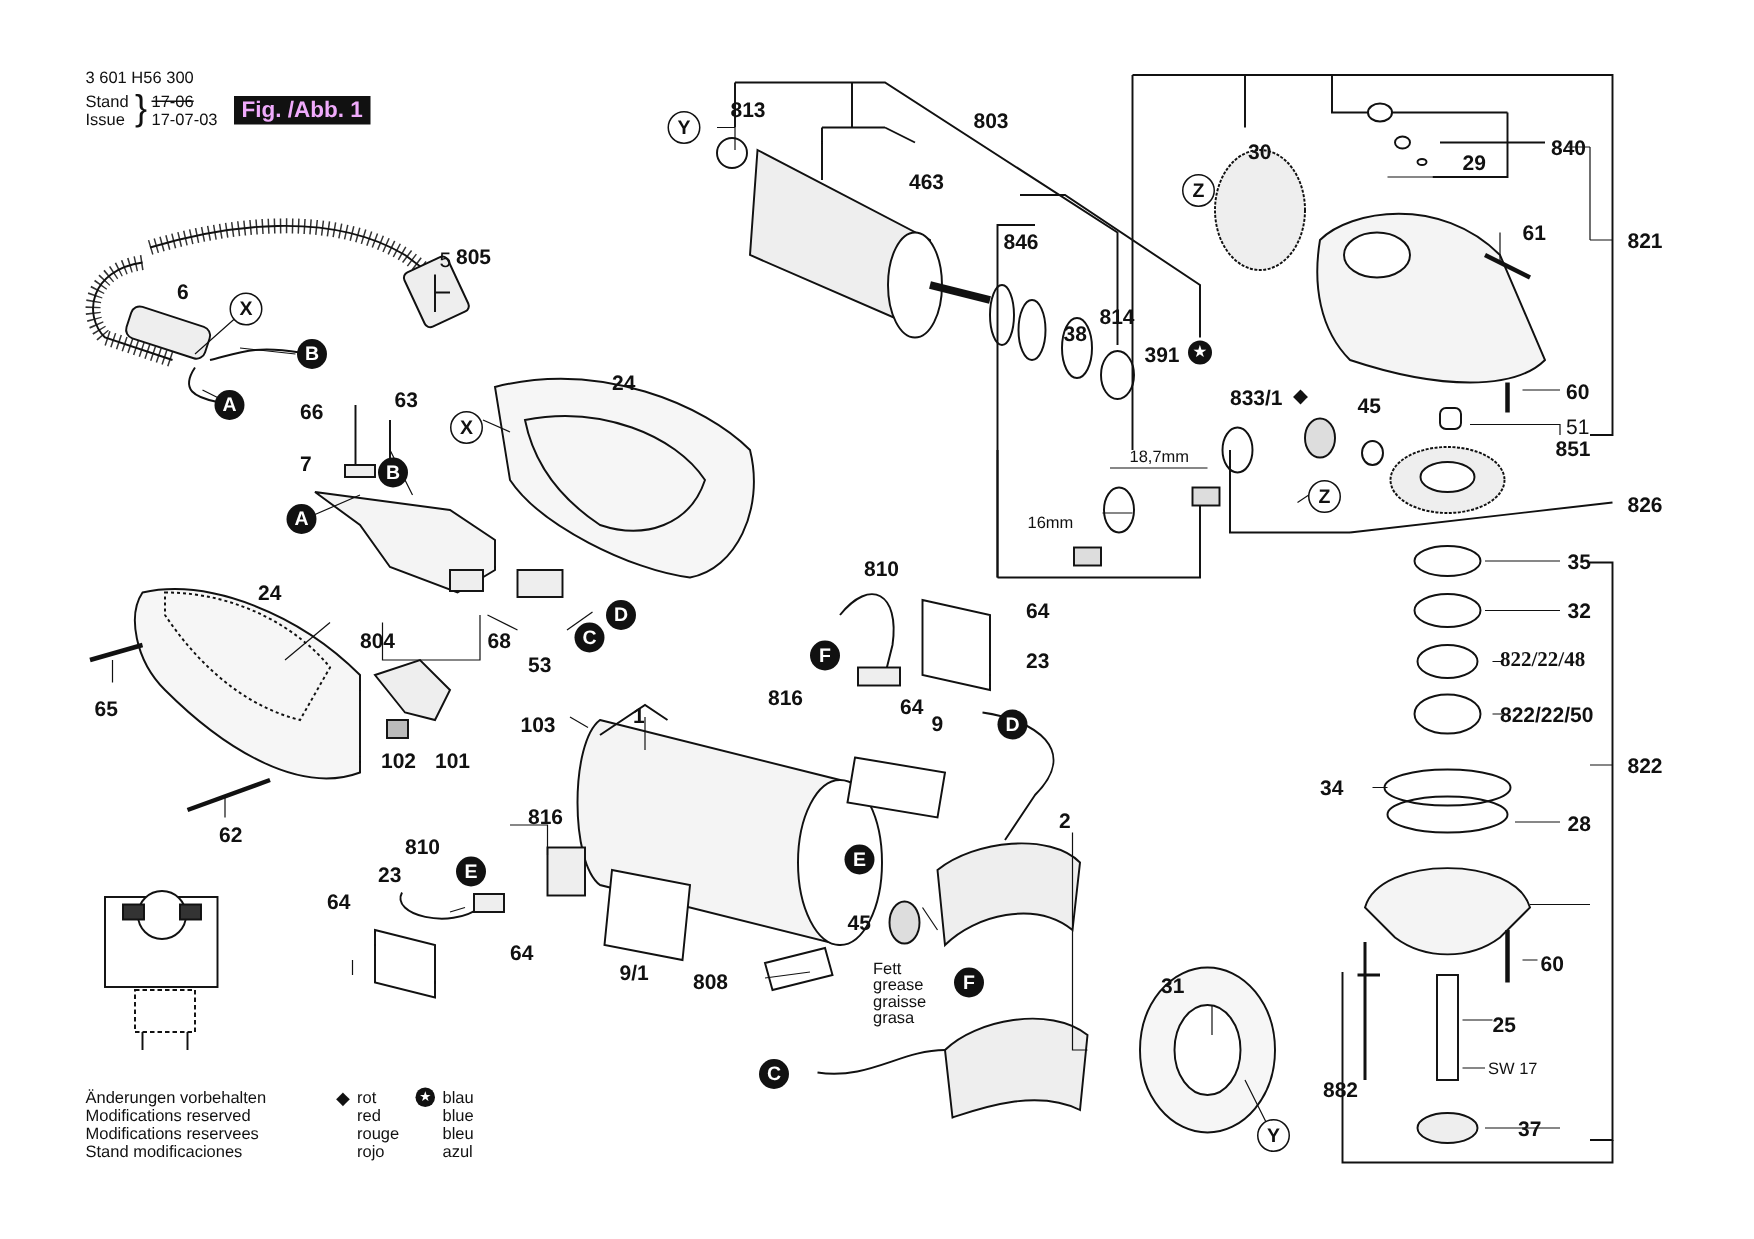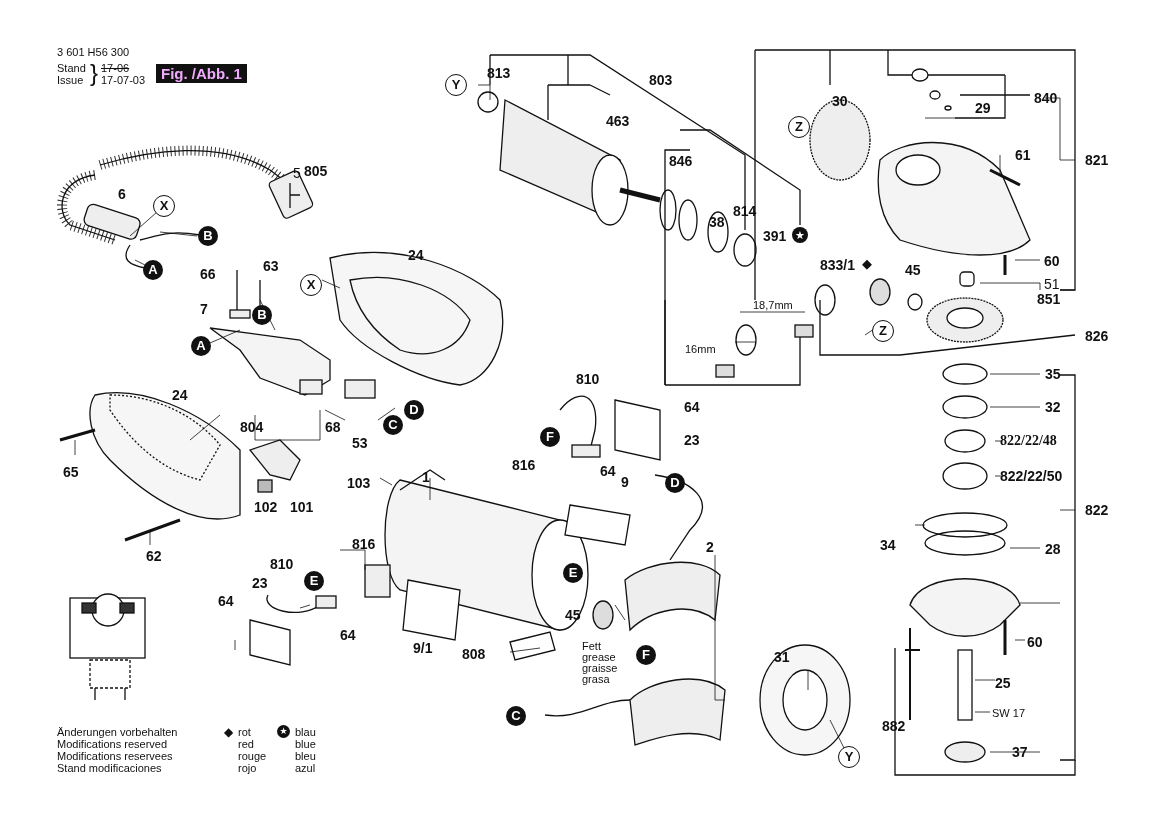--- a/index.html
+++ b/index.html
@@ -256,21 +256,21 @@
 <div class="lbl" style="left:1044px;top:254px;">60</div>
 <div class="lbl" style="left:1044px;top:277px;font-weight:normal;">51</div>
 <div class="lbl" style="left:1037px;top:292px;">851</div>
 <div class="lbl" style="left:905px;top:263px;">45</div>
 <div class="lbl" style="left:1085px;top:329px;">826</div>
 <div class="lbl" style="left:1045px;top:367px;">35</div>
 <div class="lbl" style="left:1045px;top:400px;">32</div>
 <div class="lbl" style="left:1000px;top:434px;font-family:Liberation Serif, serif;">822/22/48</div>
 <div class="lbl" style="left:1000px;top:469px;">822/22/50</div>
 <div class="lbl" style="left:1085px;top:503px;">822</div>
-<div class="lbl" style="left:880px;top:518px;margin-top:20px;">34</div>
+<div class="lbl" style="left:880px;top:518px;">34</div>
 <div class="lbl" style="left:1045px;top:542px;">28</div>
 <div class="lbl" style="left:1027px;top:635px;">60</div>
 <div class="lbl" style="left:995px;top:676px;">25</div>
 <div class="lbl" style="left:882px;top:719px;">882</div>
 <div class="lbl" style="left:1012px;top:745px;">37</div>
 
 <div class="small" style="left:753px;top:299px;">18,7mm</div>
 <div class="small" style="left:685px;top:343px;">16mm</div>
 <div class="small" style="left:992px;top:707px;">SW 17</div>
 <div class="small" style="left:582px;top:640px;">Fett</div>

